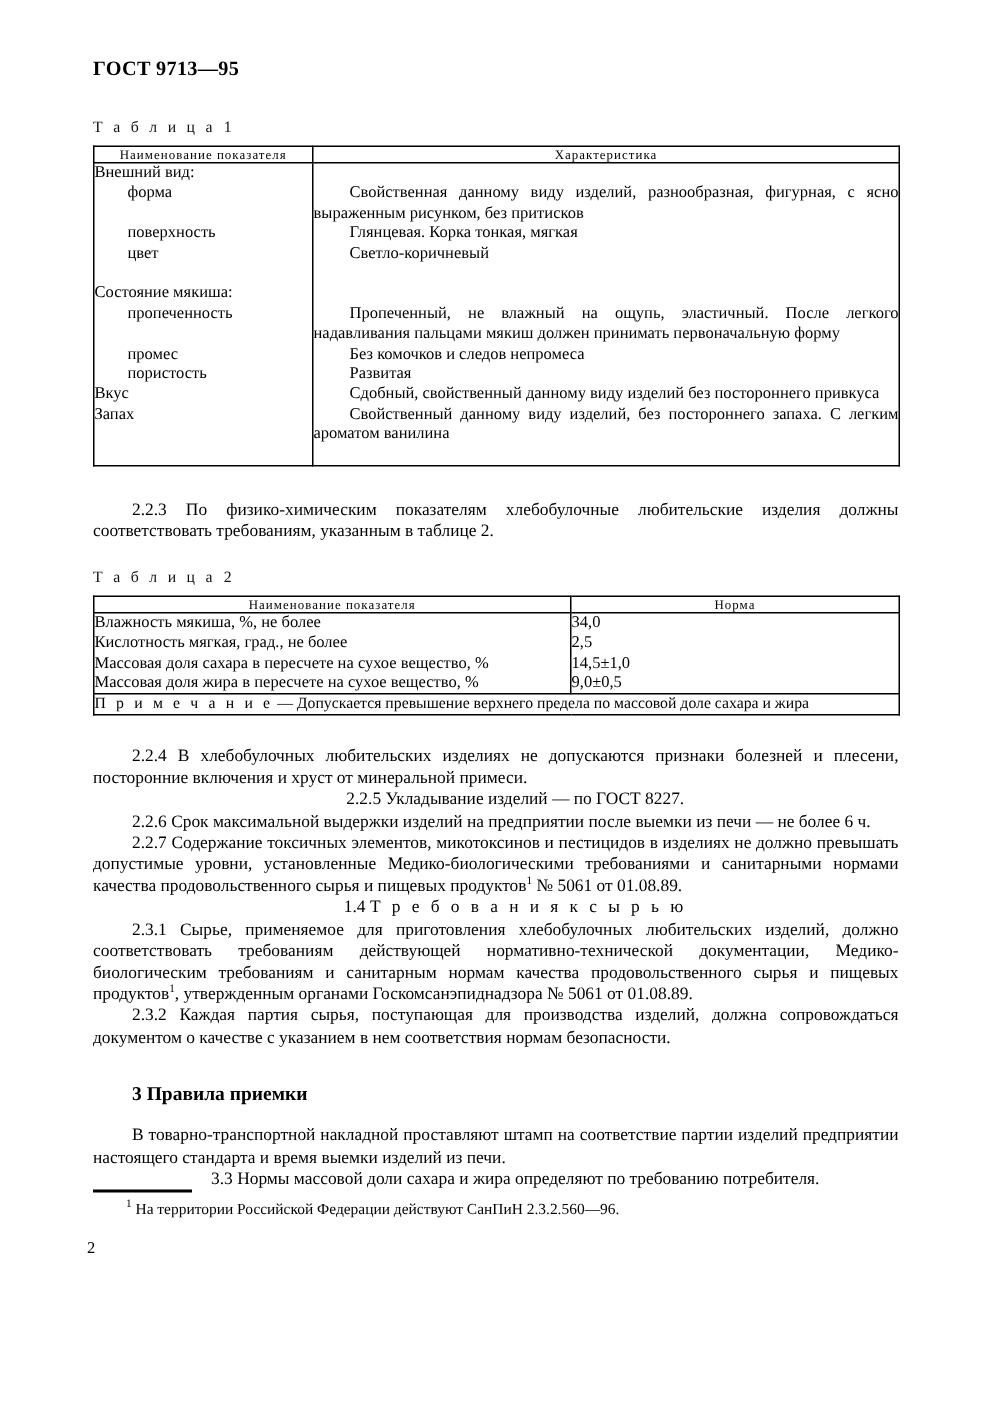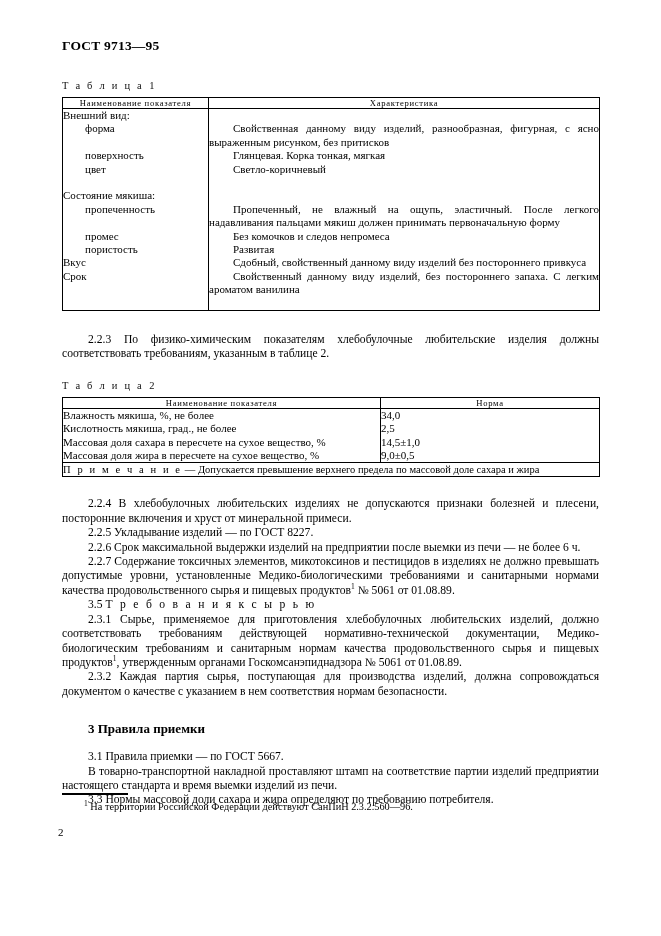--- a/index.html
+++ b/index.html
@@ -83,21 +83,21 @@
   .note-word { letter-spacing: 2.1px; }
 
   p.body {
     font-size: 11.6px;
     line-height: 14.4px;
     margin: 0;
     text-align: justify;
     text-justify: inter-word;
   }
   p.body.first-ind { text-indent: 26px; }
-  p.nojust { text-align: left; }
+  p.nojust { text-align: center; }
   .gap-before { margin-top: 13px; }
 
   .sec-head {
     font-size: 13px;
     font-weight: bold;
     margin: 22px 0 13px 26px;
   }
   .subsec-sp {
     letter-spacing: 2.3px;
   }
@@ -159,21 +159,21 @@
           <span class="spacer-line"></span>
           <div class="indent1">поверхность</div>
           <div class="indent1">цвет</div>
           <span class="spacer-line"></span>
           <div>Состояние мякиша:</div>
           <div class="indent1">пропеченность</div>
           <span class="spacer-line"></span>
           <div class="indent1">промес</div>
           <div class="indent1">пористость</div>
           <div>Вкус</div>
-          <div>Срок</div>
+          <div>Запах</div>
           <span class="spacer-line"></span>
           <span class="spacer-line"></span>
         </td>
         <td class="cell">
           <span class="spacer-line"></span>
           <div class="just t-ind">Свойственная данному виду изделий, разнообразная, фигурная, с ясно выраженным рисунком, без притисков</div>
           <div class="t-ind">Глянцевая. Корка тонкая, мягкая</div>
           <div class="t-ind">Светло-коричневый</div>
           <span class="spacer-line"></span>
           <span class="spacer-line"></span>
@@ -199,21 +199,21 @@
           <col style="width:219px">
         </colgroup>
       <tbody>
           <tr>
         <th class="th-cell">Наименование показателя</th>
         <th class="th-cell">Норма</th>
       </tr>
       <tr>
         <td class="cell">
           <div>Влажность мякиша, %, не более</div>
-          <div>Кислотность мякиша, град., не более</div>
+          <div>Кислотность мягкая, град., не более</div>
           <div>Массовая доля сахара в пересчете на сухое вещество, %</div>
           <div>Массовая доля жира в пересчете на сухое вещество, %</div>
         </td>
         <td class="cell center">
           <div>34,0</div>
           <div>2,5</div>
           <div>14,5±1,0</div>
           <div>9,0±0,5</div>
         </td>
       </tr>
@@ -223,28 +223,27 @@
         </td>
       </tr>
     </tbody>
       </table>
 
     <p class="body first-ind" style="margin-top:20px">2.2.4  В хлебобулочных любительских изделиях не допускаются признаки болезней и плесени, посторонние включения и хруст от минеральной примеси.</p>
     <p class="body first-ind nojust">2.2.5  Укладывание изделий — по ГОСТ 8227.</p>
     <p class="body first-ind">2.2.6  Срок максимальной выдержки изделий на предприятии после выемки из печи — не более 6 ч.</p>
     <p class="body first-ind"><span>2.2.7  Содержание токсичных элементов, микотоксинов и пестицидов в изделиях не должно превышать допустимые уровни, установленные Медико-биологическими требованиями и санитарными нормами качества продовольственного сырья и пищевых продуктов</span><sup>1</sup><span> № 5061 от 01.08.89.</span></p>
 
-    <p class="body first-ind nojust subsec-sp"><span class="plain">3.5</span><span class="plain">&nbsp;</span><span>Т р е б о в а н и я   к   с ы р ь ю</span></p>
+    <p class="body first-ind nojust subsec-sp"><span class="plain">1.4</span><span class="plain">&nbsp;</span><span>Т р е б о в а н и я   к   с ы р ь ю</span></p>
 
     <p class="body first-ind"><span>2.3.1  Сырье, применяемое для приготовления хлебобулочных любительских изделий, должно соответствовать требованиям действующей нормативно-технической документации, Медико-биологическим требованиям и санитарным нормам качества продовольственного сырья и пищевых продуктов</span><sup>1</sup><span>, утвержденным органами Госкомсанэпиднадзора № 5061 от 01.08.89.</span></p>
     <p class="body first-ind">2.3.2  Каждая партия сырья, поступающая для производства изделий, должна сопровождаться документом о качестве с указанием в нем соответствия нормам безопасности.</p>
 
     <div class="sec-head">3  Правила приемки</div>
 
-    <p class="body first-ind nojust">3.1  Правила приемки — по ГОСТ 5667.</p>
     <p class="body first-ind">В товарно-транспортной накладной проставляют штамп на соответствие партии изделий предприятии настоящего стандарта и время выемки изделий из печи.</p>
     <p class="body first-ind nojust">3.3  Нормы массовой доли сахара и жира определяют по требованию потребителя.</p>
 
   </div>
 
   <div class="footnote-area">
     <div class="footnote-rule"></div>
     <p class="footnote"><sup>1</sup>&nbsp;<span>На территории Российской Федерации действуют СанПиН 2.3.2.560—96.</span></p>
   </div>
 

